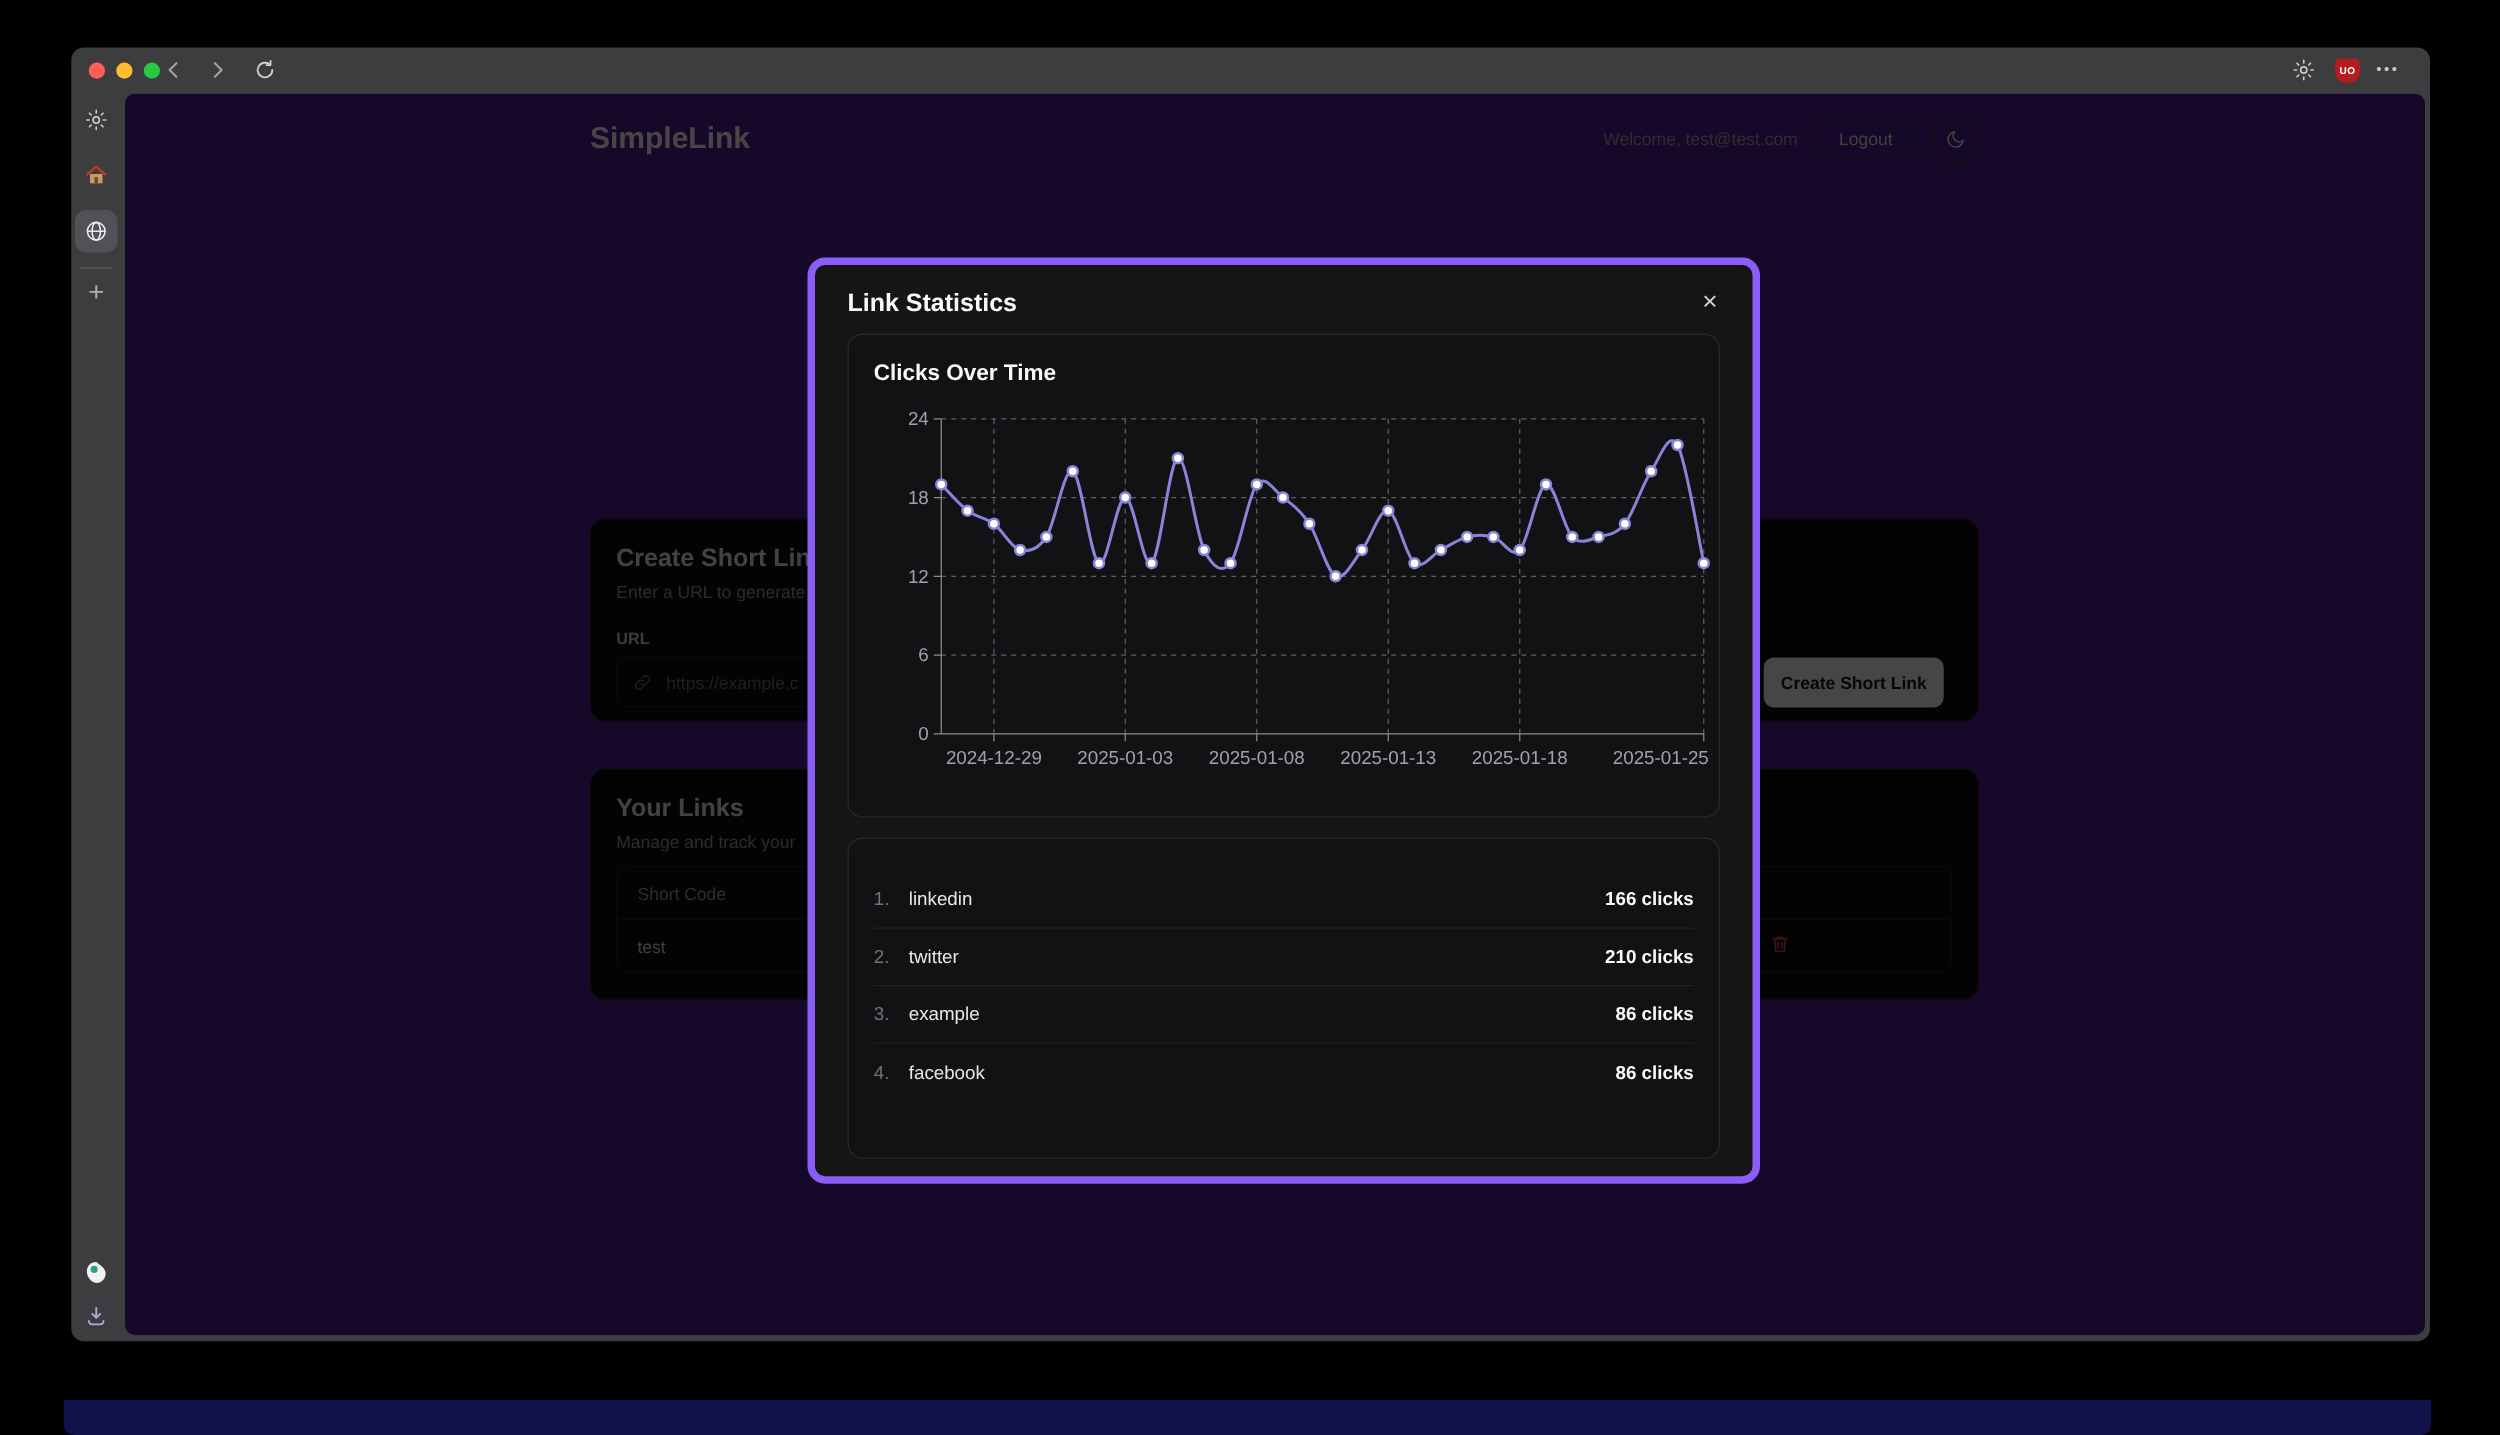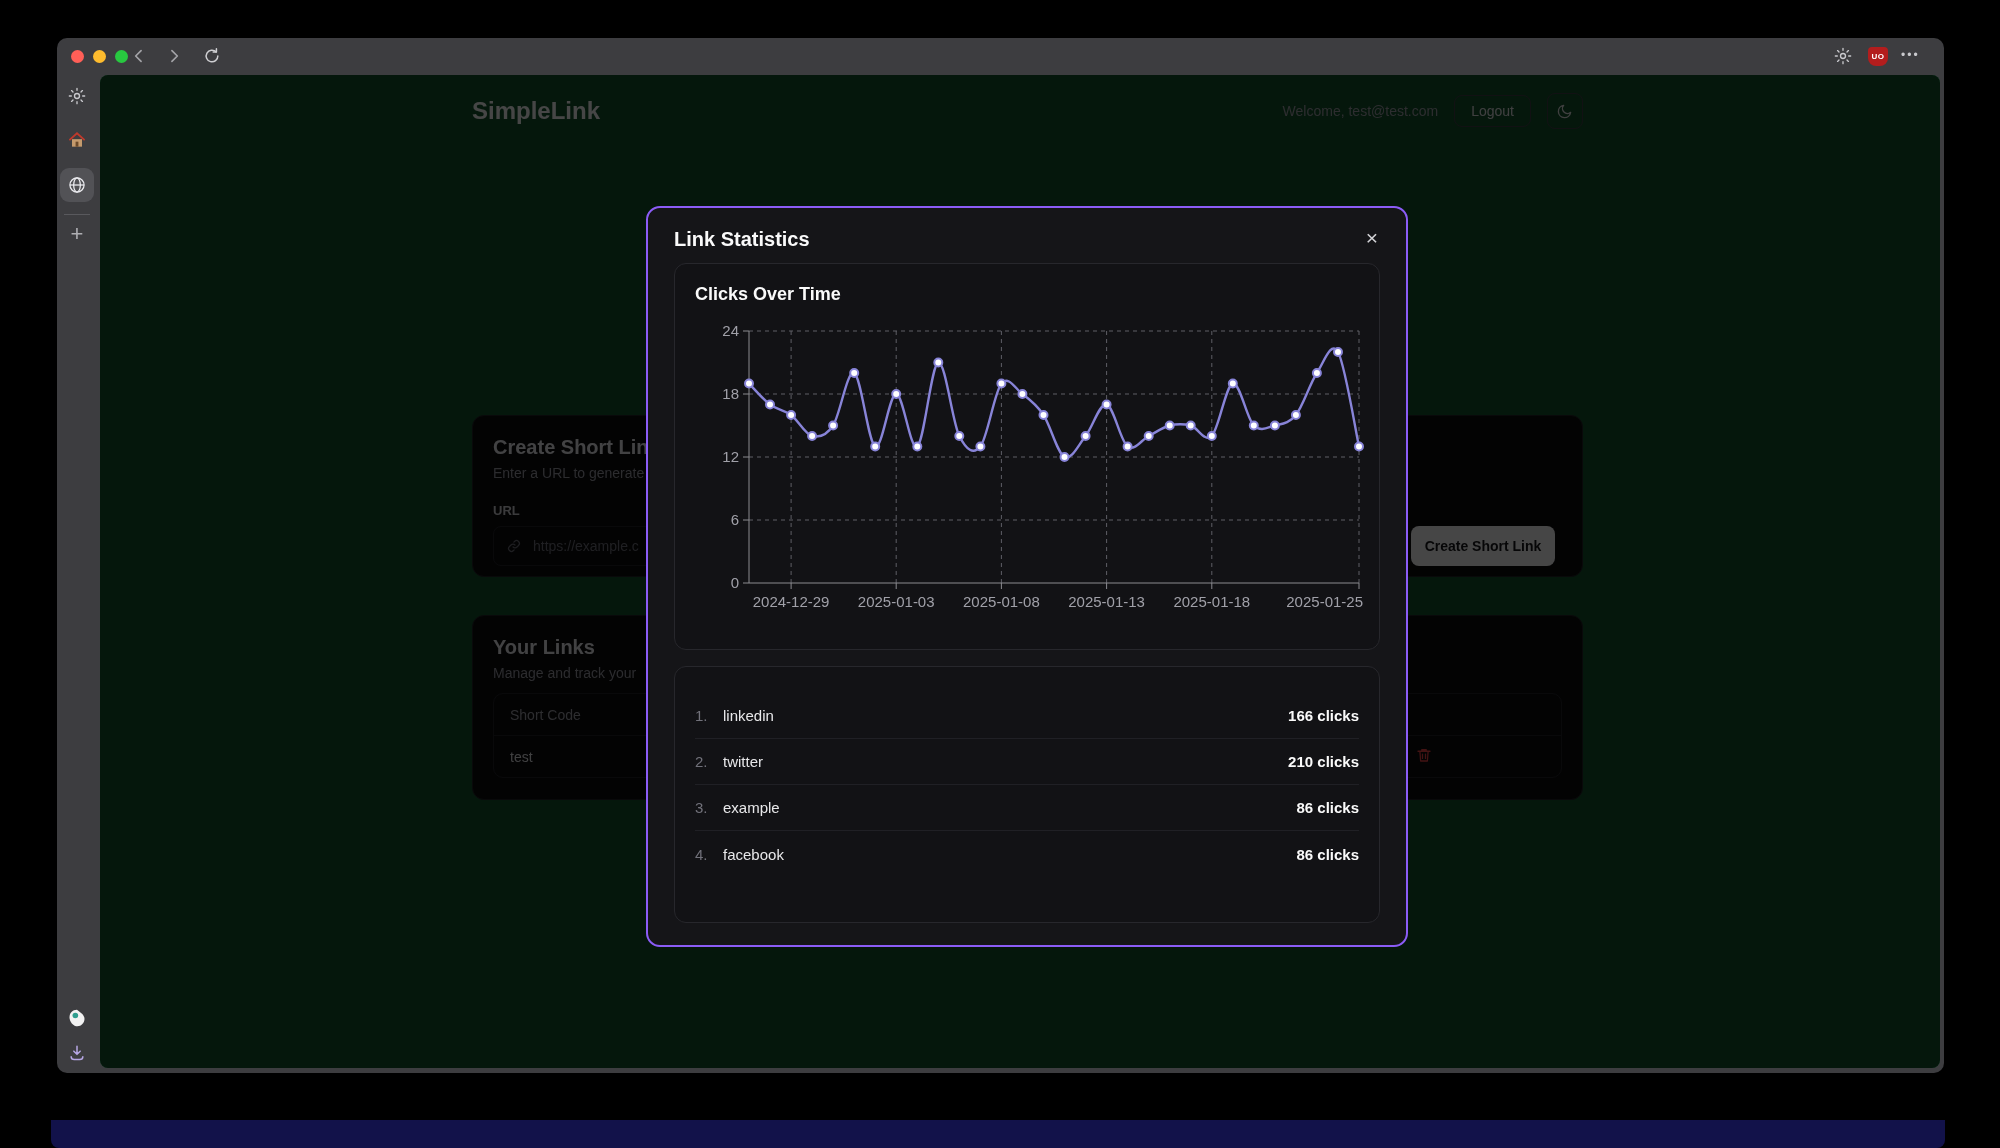--- a/index.html
+++ b/index.html
@@ -36,21 +36,21 @@
   .side-ic { position:absolute; width:20px; height:20px; left:10px; }
   .side-ic svg { width:100%; height:100%; }
   .active-tab { position:absolute; left:3px; top:130px; width:34px; height:34px;
     background:#525256; border-radius:9px; display:flex; align-items:center; justify-content:center; }
   .active-tab svg { width:20px; height:20px; }
   .side-div { position:absolute; left:7px; top:176px; width:26px; height:1px; background:#59595d; }
   .plus-glyph { position:absolute; left:10px; top:184px; width:20px; height:24px;
     color:#aeaeb2; font-size:22px; line-height:24px; text-align:center; }
   
   .content { position:absolute; left:43px; top:37px; width:1840px; height:993px;
-    background:#14532d; border-radius:8px; overflow:hidden; }
+    background:#4c1d95; border-radius:8px; overflow:hidden; }
   .page-inner { position:absolute; left:372px; top:0; width:1111px; }
   .app-header { display:flex; align-items:center; height:44px; margin-top:14px; }
   .brand { font-size:24px; font-weight:bold; color:#fafafa; }
   .header-right { margin-left:auto; display:flex; align-items:center; gap:16px; }
   .welcome { font-size:14px; color:#a1a1aa; }
   .logout-btn { padding:7px 16px; border:1px solid #3f3f46; border-radius:8px;
     color:#e4e4e7; font-size:14px; background:transparent; }
   .theme-btn { width:36px; height:36px; border:1px solid #3f3f46; border-radius:8px;
     display:flex; align-items:center; justify-content:center; }
   .theme-btn svg { width:18px; height:18px; }
@@ -74,21 +74,21 @@
   .table-box { margin-top:12px; border:1px solid #232327; border-radius:10px; height:85px; position:relative; }
   .table-head { height:42px; display:flex; align-items:center; padding:0 16px;
     border-bottom:1px solid #232327; color:#a1a1aa; font-size:14px; }
   .table-row { height:42px; display:flex; align-items:center; padding:0 16px;
     color:#e4e4e7; font-size:14px; }
   .trash-btn { position:absolute; right:128px; top:52px; width:18px; height:18px; }
   .trash-btn svg { width:100%; height:100%; }
   
   .dim { position:absolute; inset:0; background:rgba(0,0,0,0.72); }
   .modal { position:absolute; left:546px; top:131px; width:762px; height:741px;
-    background:#151518; border:2px solid #8b5cf6; border-radius:14px; padding:20px 26px 26px; }
+    background:#151518; border:6px solid #8b5cf6; border-radius:14px; padding:20px 26px 26px; }
   .modal-header { display:flex; align-items:flex-start; }
   .modal-title { font-size:20px; font-weight:bold; color:#fafafa; }
   .modal-close { margin-left:auto; color:#d4d4d8; font-size:21px; line-height:20px; padding:0 2px; }
   .panel { border:1px solid #27272c; border-radius:12px; padding:20px; background:#121215; }
   .chart-panel { margin-top:12px; height:387px; }
   .panel-title { font-size:18px; font-weight:bold; color:#fafafa; }
   .chart-svg { display:block; margin-top:10px; }
   .sources-panel { margin-top:16px; height:257px; }
   .source-rows { margin-top:6px; }
   .source-row { height:46px; display:flex; align-items:center; border-bottom:1px solid #202025; font-size:15px; }

